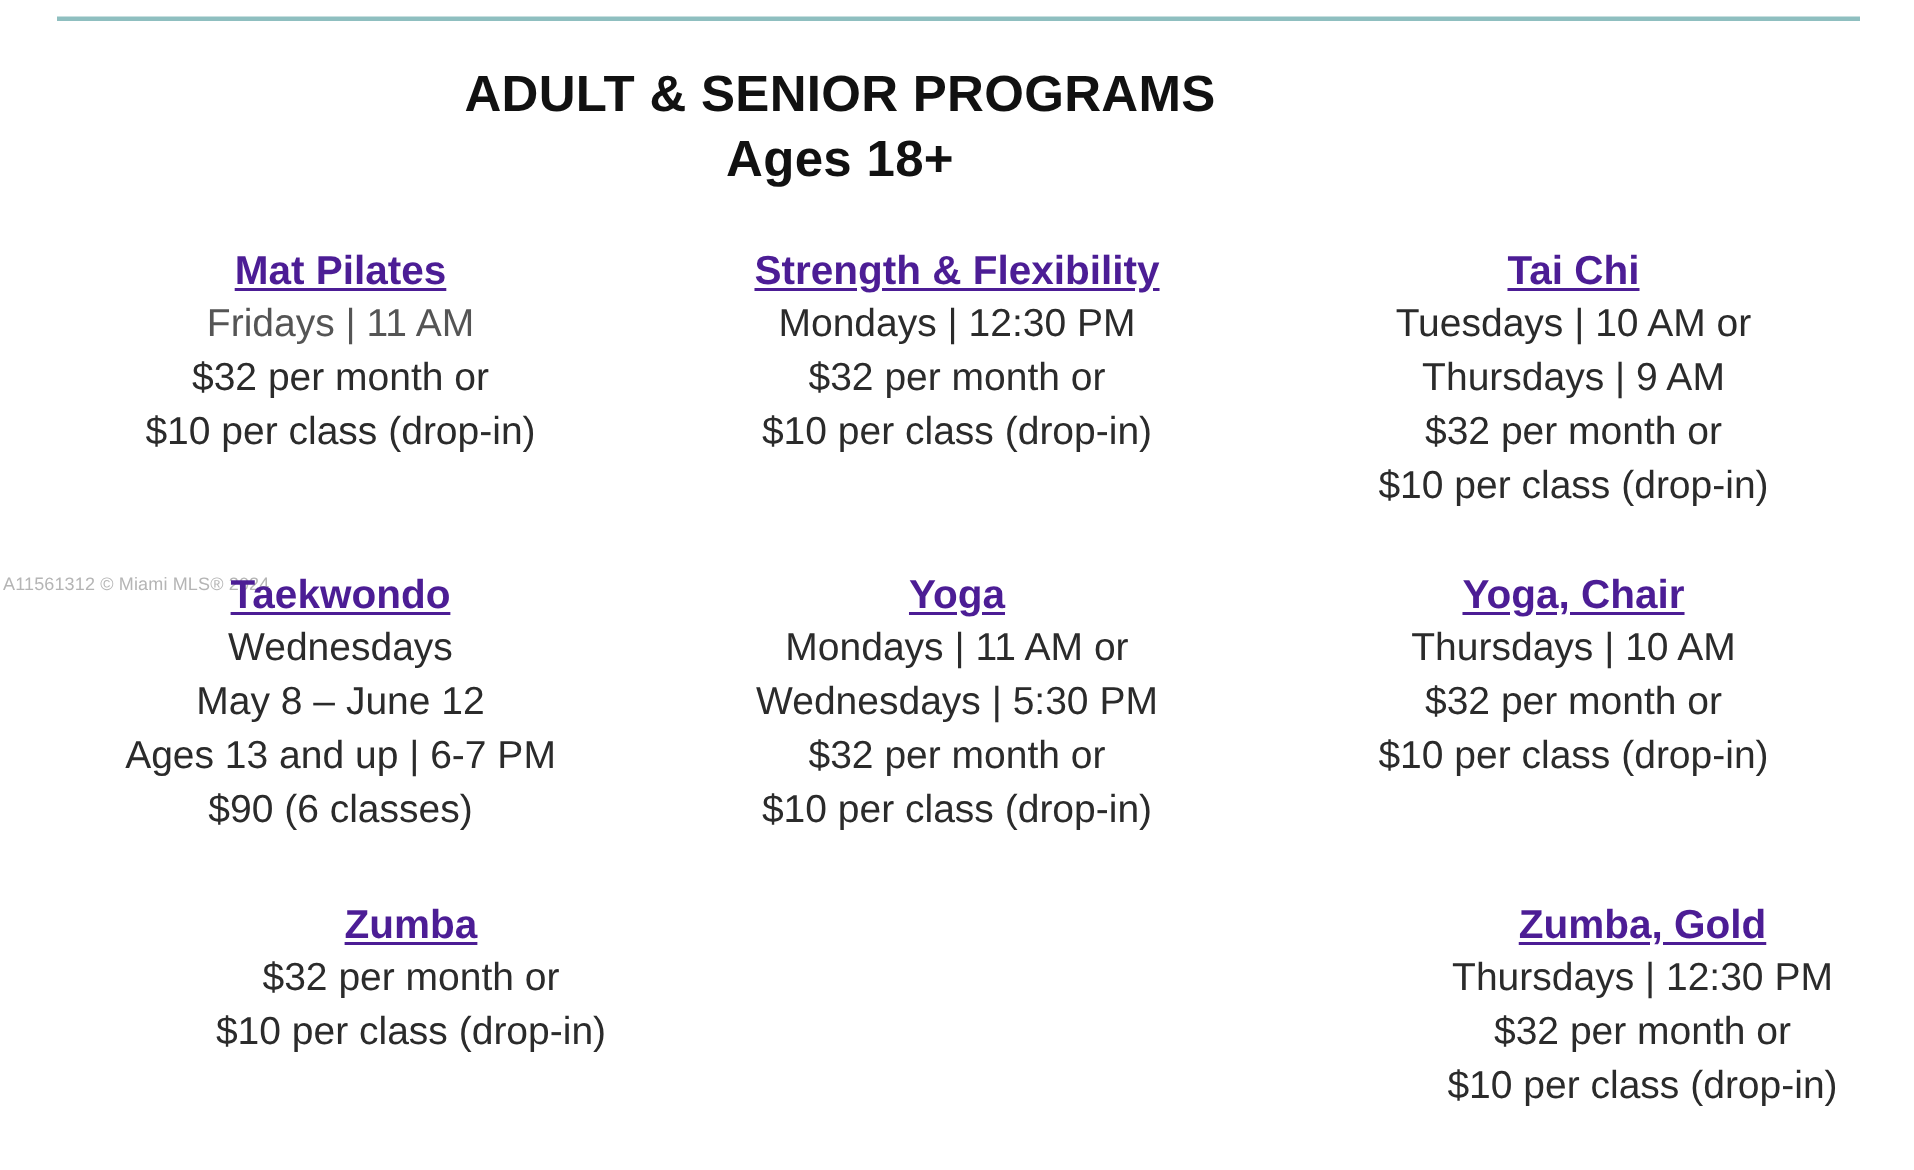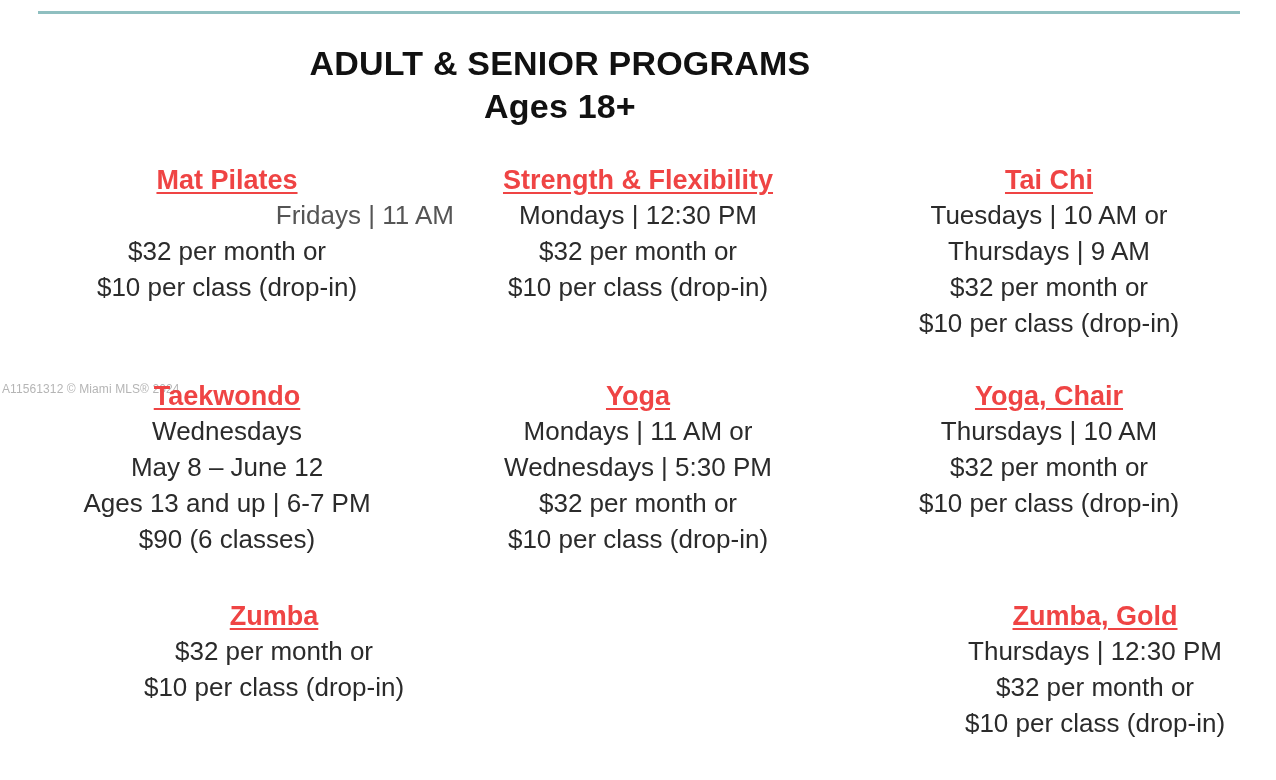--- a/index.html
+++ b/index.html
@@ -83,34 +83,33 @@
     text-align: center;
   }
   .cell-a { width: 454px; }
   .cell-b { width: 368px; }
   .cell-c { width: 454px; }
 
   .prog-name {
     font-weight: bold;
     font-size: 27px;
     line-height: 34px;
-    color: #ef4444;
+    color: #4c1d95;
     text-decoration: underline;
     text-underline-offset: 3px;
     white-space: nowrap;
   }
   .prog-line {
     font-size: 26px;
     line-height: 36px;
     color: #2b2b2b;
     white-space: nowrap;
   }
   .prog-line.muted {
     color: #555555;
-    text-align: right;
   }
 
   
   .row-3 .cell-a { width: 548px; }
   .row-3 .cell-b { width: 366px; }
   .row-3 .cell-c { width: 362px; }
 
   .empty { visibility: hidden; }
 </style>
 </head>

